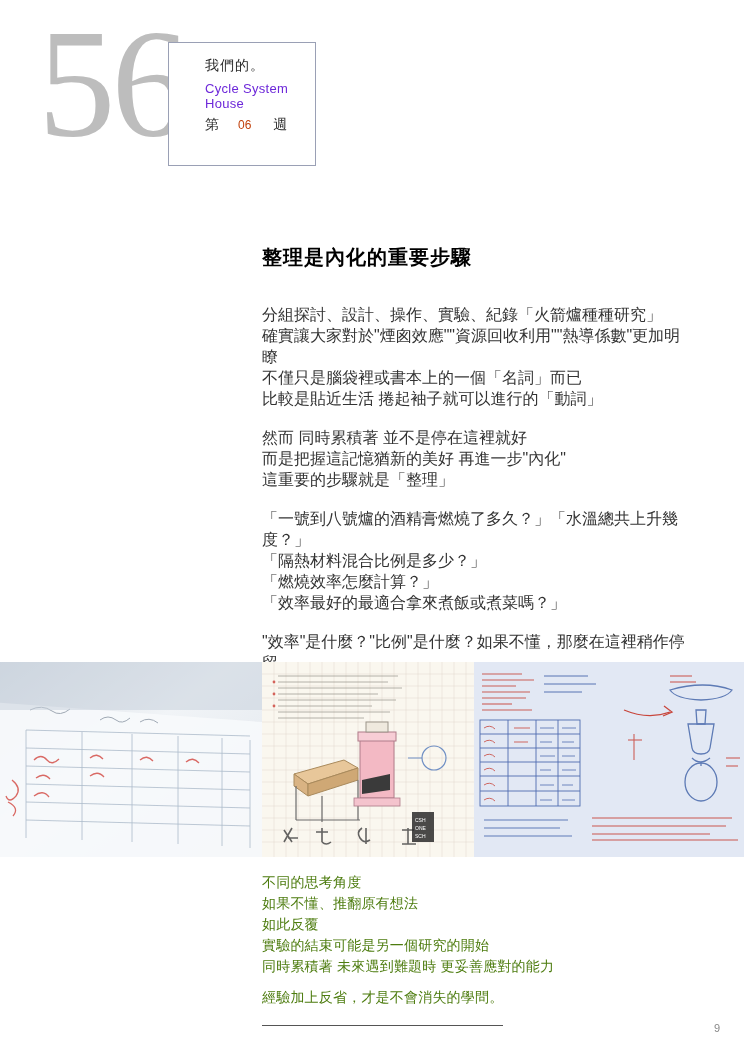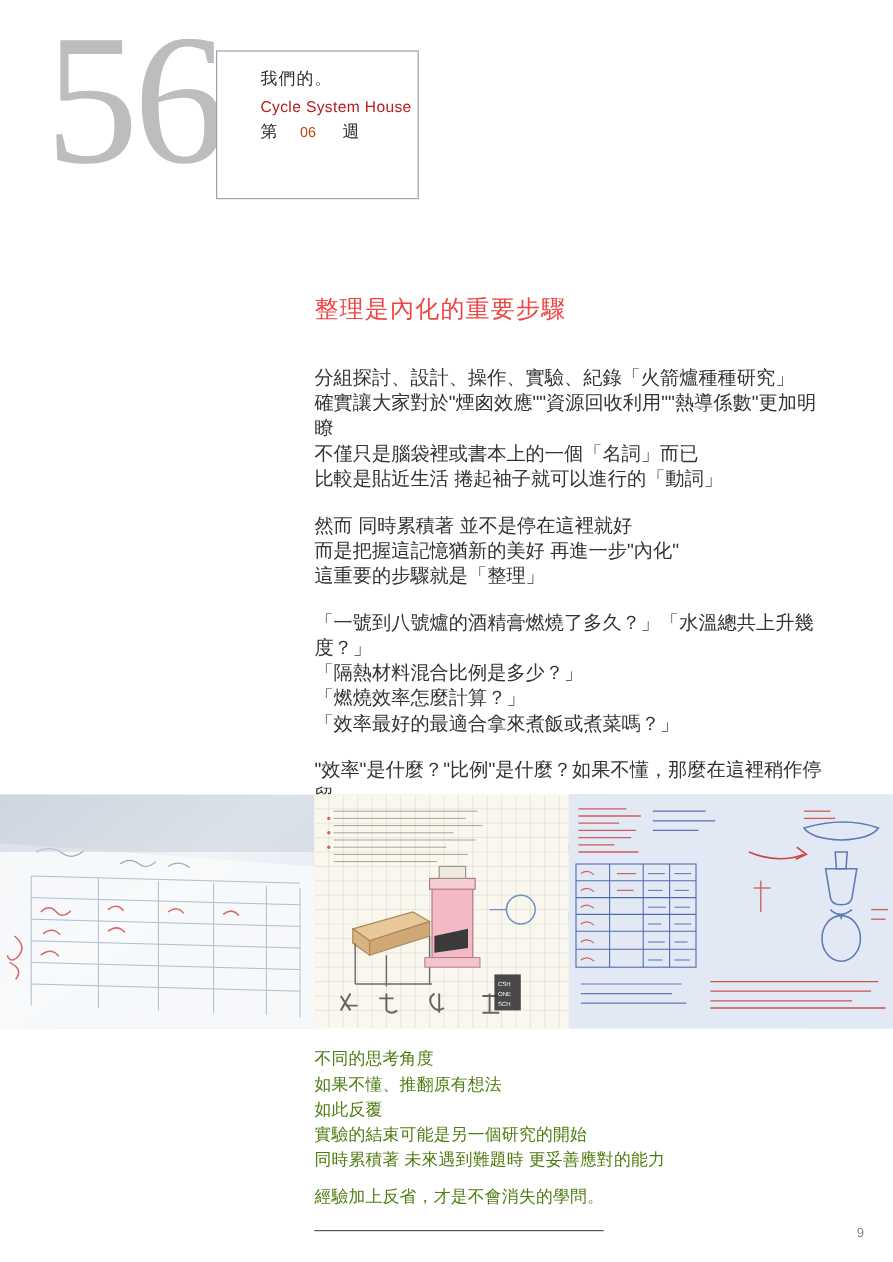--- a/index.html
+++ b/index.html
@@ -22,54 +22,54 @@
     font-family: "Liberation Serif", serif;
     font-size: 155px;
     line-height: 1;
     color: #bdbdbd;
     letter-spacing: -4px;
     font-weight: 400;
   }
 
   .title-box {
     position: absolute;
-    left: 180px; top: 42px;
-    width: 169px; height: 124px;
+    left: 168px; top: 42px;
+    width: 148px; height: 124px;
     border: 1px solid #9aa0b5;
     background: #fff;
     padding: 14px 0 0 36px;
   }
   .title-box .line1 {
     font-size: 14px; color: #2b2b2b; letter-spacing: 1px;
     margin-bottom: 6px;
   }
   .title-box .line2 {
-    font-size: 13px; color: #b91c1c; letter-spacing: 0.3px;
+    font-size: 13px; color: #6d28d9; letter-spacing: 0.3px;
     margin-bottom: 5px;
     font-family: "Liberation Sans", sans-serif;
   }
   .title-box .line3 {
     font-size: 14px; color: #2b2b2b;
     display: flex; align-items: baseline;
   }
   .title-box .line3 .wk-label { letter-spacing: 1px; }
   .title-box .line3 .wk-num {
     color: #c2410c; font-size: 12px; margin: 0 22px 0 18px;
   }
   .title-box .line3 .wk-unit { letter-spacing: 1px; }
 
   
   .content { position: absolute; left: 262px; top: 244px; width: 430px; }
 
   .section-title {
-    color: #ef4444;
+    color: #000000;
     font-size: 20px;
     letter-spacing: 1px;
     margin: 0 0 34px 0;
-    font-weight: 400;
+    font-weight: 700;
   }
 
   .para {
     font-size: 12.5px;
     line-height: 20px;
     color: #2f2f2f;
     margin: 0 0 18px 0;
     letter-spacing: 0.2px;
   }
 

